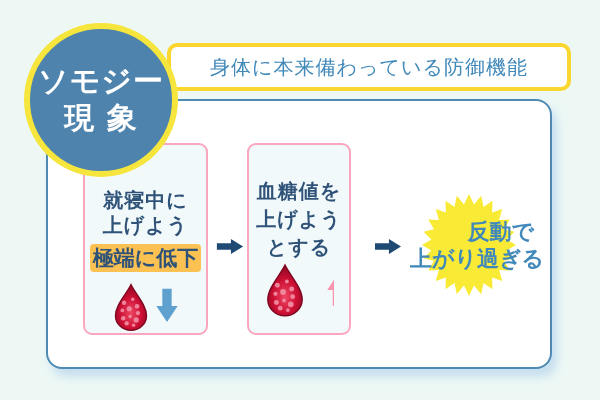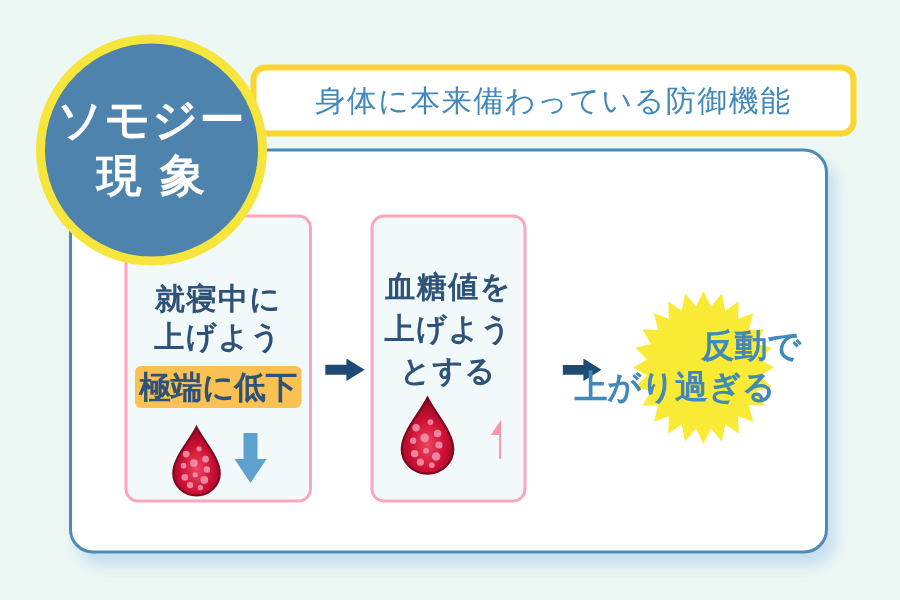--- a/index.html
+++ b/index.html
@@ -77,21 +77,21 @@
   .fill-pink{fill:var(--arrow-pink,#F995AF);}
   
   .burst-svg{position:absolute;left:420px;top:192px;z-index:2;}
   .burst-svg polygon{fill:var(--starburst-yellow,#F9EA35);}
   .result-line{
     position:absolute;z-index:3;text-align:right;
     font-size:22px;font-weight:bold;letter-spacing:0px;
     color:var(--text-steel-blue,#4189BA);white-space:nowrap;
   }
   .result-l1{left:404px;top:219px;width:130px;line-height:26px;}
-  .result-l2{left:373px;top:246px;width:144px;line-height:26px;}
+  .result-l2{left:400px;top:246px;width:144px;line-height:26px;}
 </style>
 </head>
 <body>
 
 <div id="stage">
 
   <svg width="0" height="0" style="position:absolute">
     <defs>
       <radialGradient id="dropGrad" cx="50%" cy="62%" r="62%">
         <stop offset="0%" stop-color="#EE4563"></stop>

